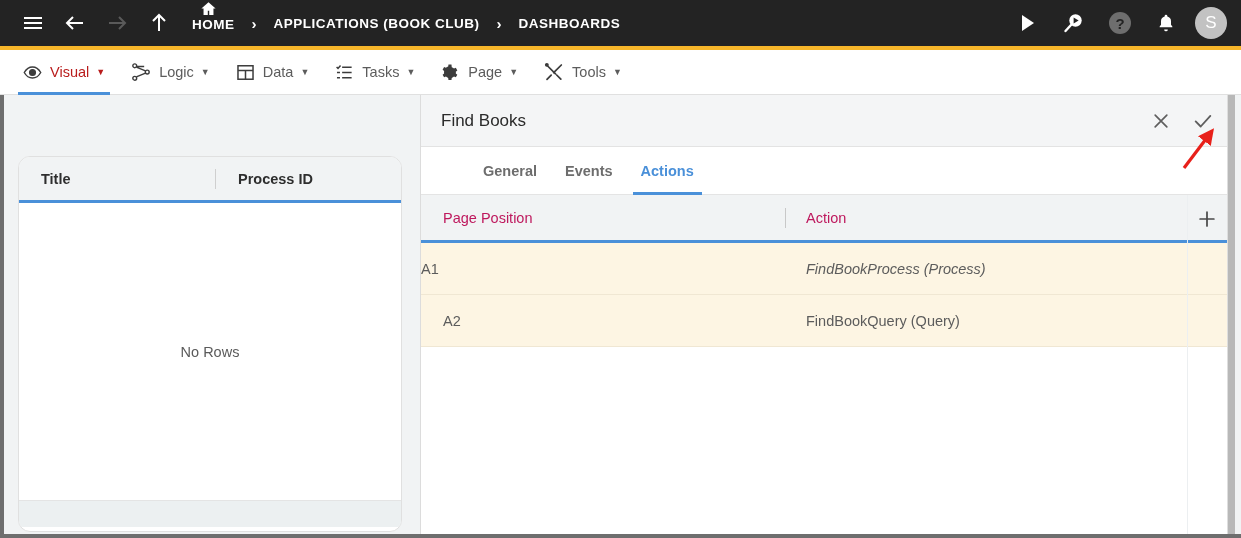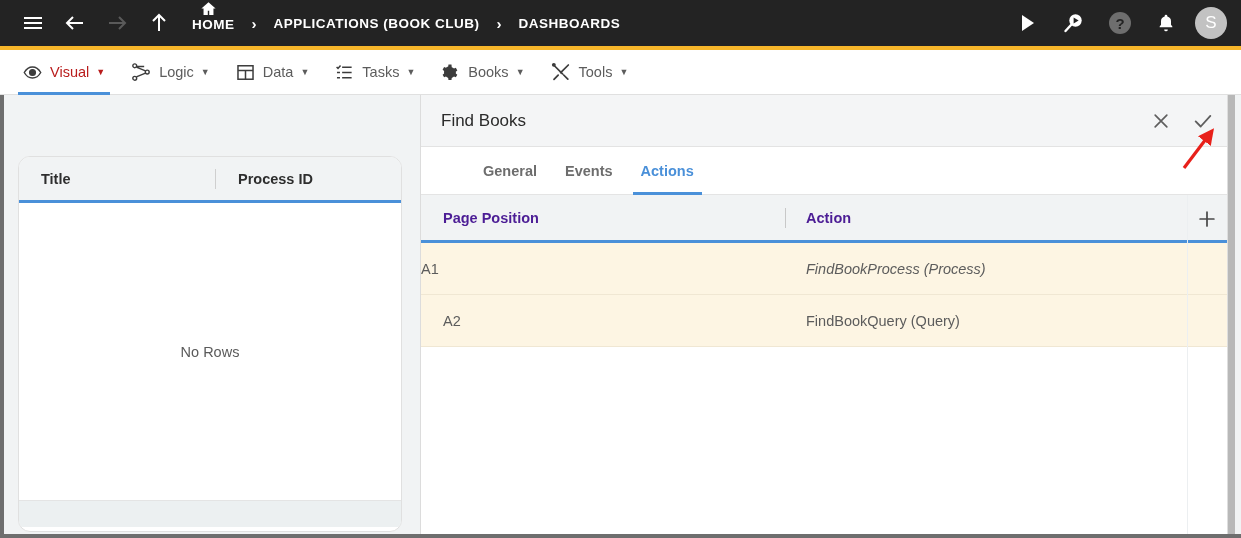--- a/index.html
+++ b/index.html
@@ -140,21 +140,21 @@
   }
   .tab.active { color:#4a90d9; }
   .tab.active::after {
     content:""; position:absolute; left:6px; right:6px; bottom:0; height:3px; background:#4a90d9;
   }
   .act-grid { position:relative; }
   .act-head {
     height:48px; background:#f1f3f4; display:flex; align-items:center;
     border-bottom:3px solid #4a90d9; position:relative;
   }
-  .ah-cell { font-size:14.5px; font-weight:bold; color:#4c1d95; }
+  .ah-cell { font-size:14.5px; font-weight:normal; color:#be185d; }
   .ah-sep { width:1px; height:20px; background:#c8c8c8; }
   .plus-col {
     position:absolute; right:0; top:0; width:55px; height:48px;
     display:flex; align-items:center; justify-content:center; cursor:pointer; color:#4a4a4a;
   }
   .act-row {
     height:52px; background:#fdf5e3; display:flex; align-items:center;
     border-bottom:1px solid #f0e7d3; position:relative;
   }
   .act-row .cell { font-size:14.5px; color:#5c5c5c; }
@@ -287,21 +287,21 @@
       </span>
       <span>Tasks</span>
       <span class="caret">▼</span>
     </div>
     <div class="menu-item">
       <span class="mi-icon">
         <svg width="19" height="19" viewBox="0 0 24 24" fill="currentColor">
             <path d="M12 8.2a3.8 3.8 0 100 7.6 3.8 3.8 0 000-7.6zm9.4 3.8c0-.6-.06-1.2-.16-1.74l2.06-1.6-2-3.46-2.44 1a9.4 9.4 0 00-3-1.74L15.5.8h-4l-.36 2.66a9.4 9.4 0 00-3 1.74l-2.44-1-2 3.46L5.76 9.3c-.1.54-.16 1.14-.16 1.74s.06 1.2.16 1.74l-2.06 1.6 2 3.46 2.44-1a9.4 9.4 0 003 1.74l.36 2.66h4l.36-2.66a9.4 9.4 0 003-1.74l2.44 1 2-3.46-2.06-1.6c.1-.54.16-1.14.16-1.74z" transform="translate(-1.5,1.2) scale(0.95)"></path>
           </svg>
       </span>
-      <span>Books</span>
+      <span>Page</span>
       <span class="caret">▼</span>
     </div>
     <div class="menu-item">
       <span class="mi-icon">
         <svg width="20" height="20" viewBox="0 0 24 24" fill="none" stroke="currentColor" stroke-width="2.1" stroke-linecap="round">
             <path d="M3.2 3.6l10.6 10.6"></path>
             <path d="M15.2 15.6l5 5"></path>
             <path d="M20.8 3.6l-9.2 9.2"></path>
             <path d="M8.6 15.8l-5 5"></path>
             <circle cx="3.4" cy="3.4" r="1.3" fill="currentColor"></circle>

